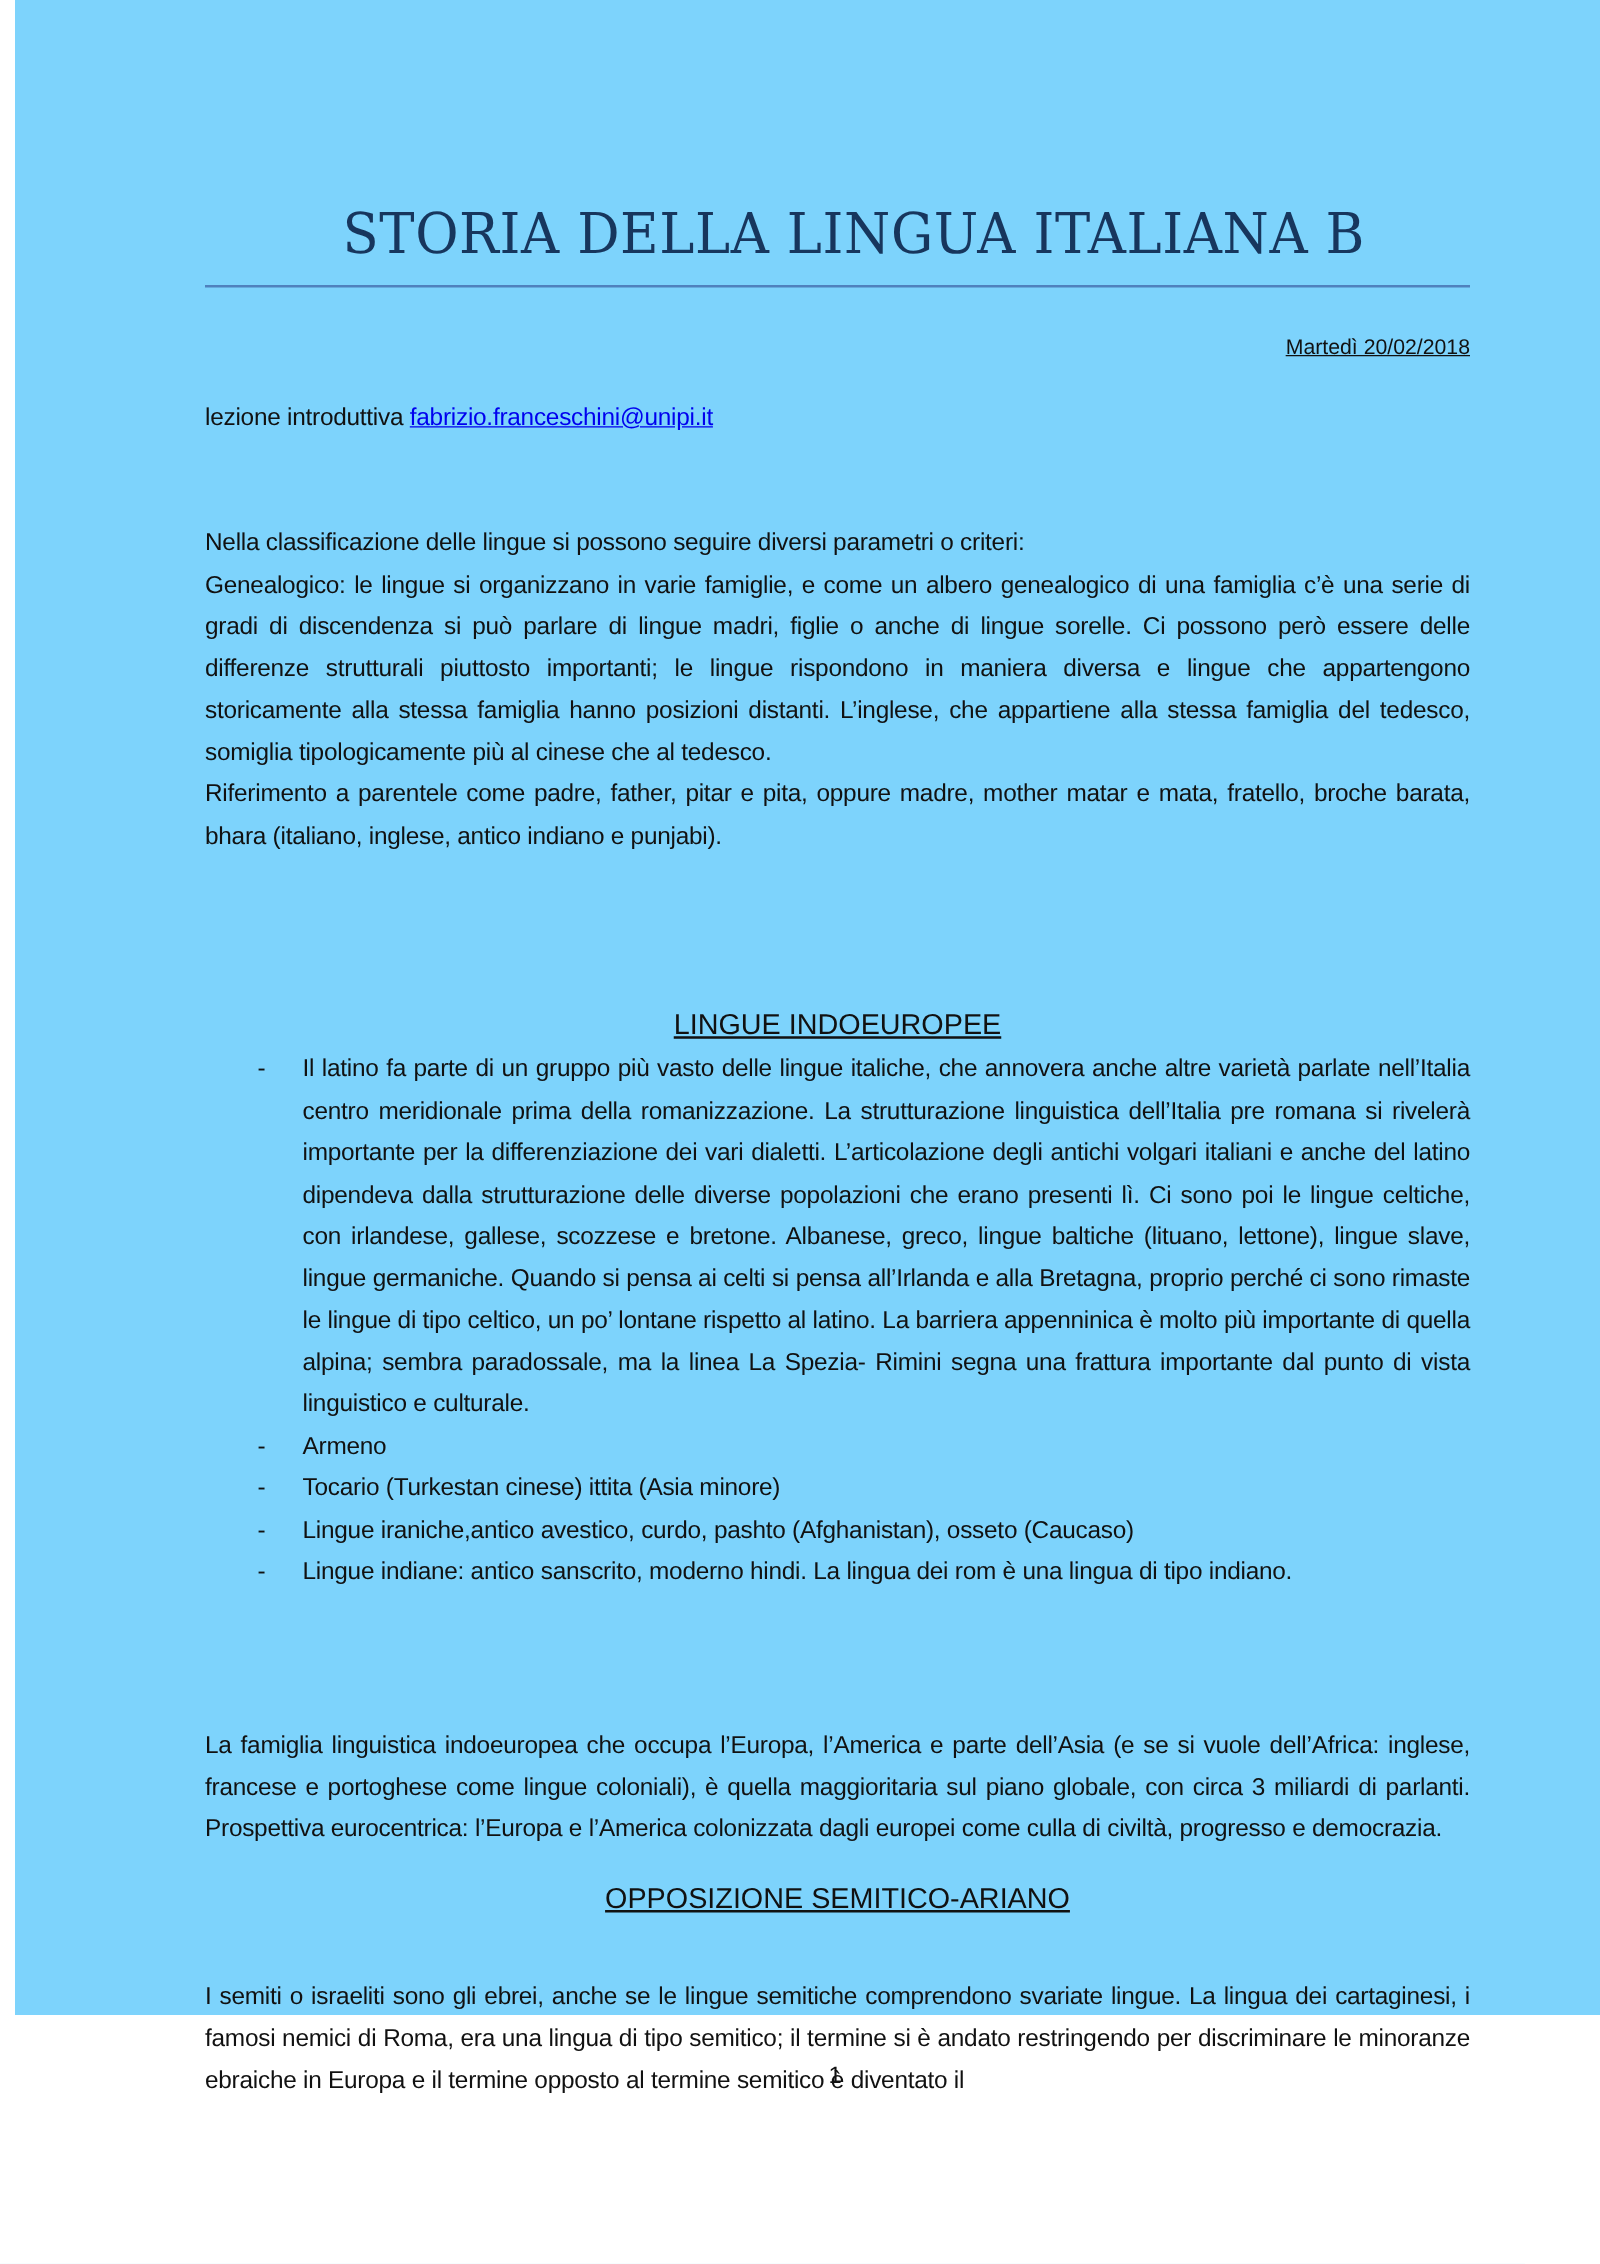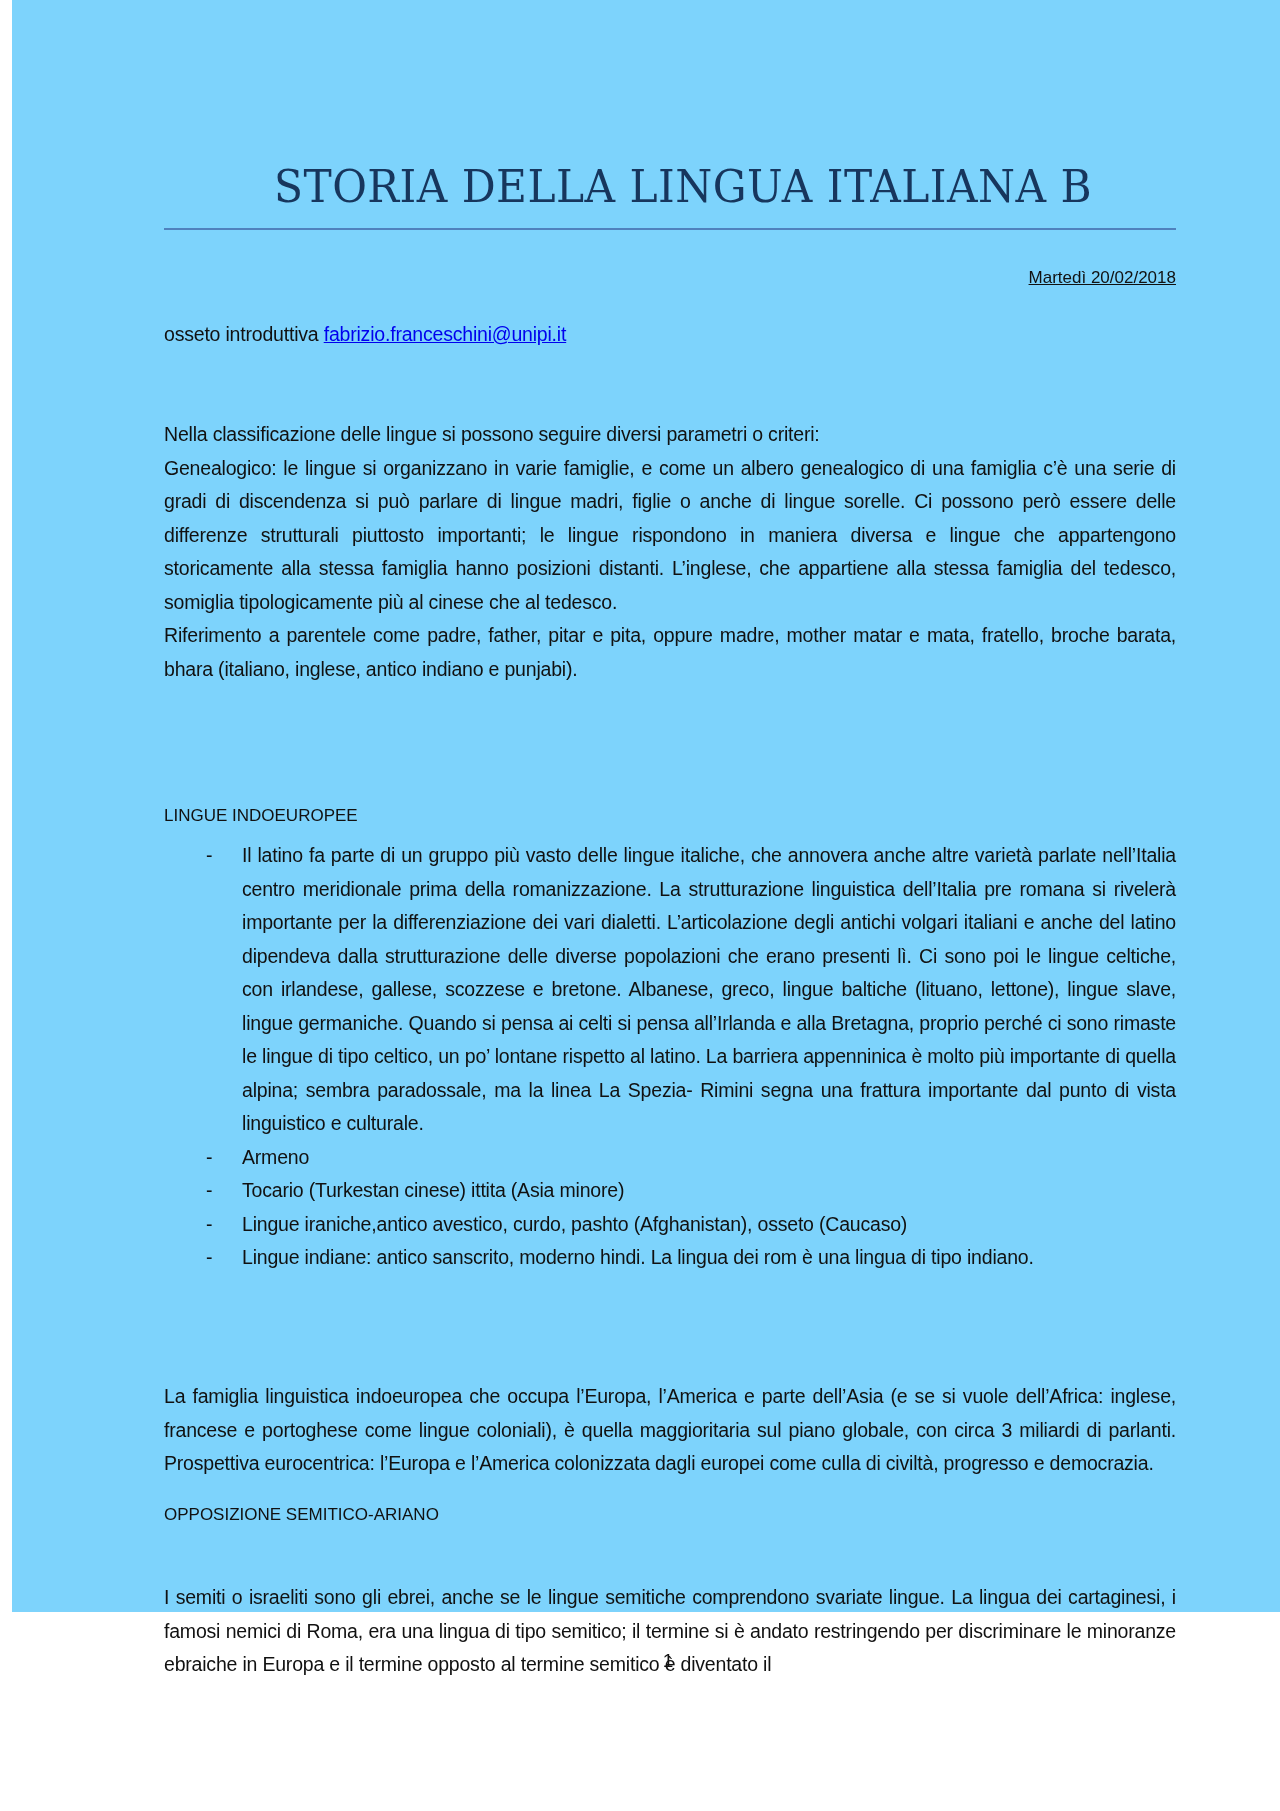--- a/index.html
+++ b/index.html
@@ -26,22 +26,23 @@
     .body-text {
       position: absolute; left: 152px; width: 1012px;
       font-size: 19.5px; line-height: 33.5px; letter-spacing: -0.2px;
     }
     .just { text-align: justify; margin-top: 44px; }
     .line-intro { top: 318px; }
     .email { color: #0000ee; text-decoration: underline; cursor: pointer; margin-top: 44px; }
     .p1 { top: 374px; }
     .p2 { top: 672px; }
     .section-heading {
-      position: absolute; left: 152px; width: 1012px; text-align: left;
-      font-size: 17px;
+      position: absolute; left: 152px; width: 1012px; text-align: center;
+      font-size: 23px;
+      text-decoration: underline;
     }
     .h1 { top: 806px; }
     .list { position: absolute; left: 152px; width: 1012px; top: 839px; font-size: 19.5px; line-height: 33.5px; letter-spacing: -0.2px; }
     .li { position: relative; padding-left: 78px; text-align: justify; }
     .li .dash { position: absolute; left: 42px; top: 0; }
     .p3 { top: 1336px; }
     .h2 { top: 1505px; }
     .p4 { top: 1537px; }
     .page-number {
       position: absolute; left: 0; width: 1312px; text-align: center; top: 1650px; font-size: 19px;
@@ -51,21 +52,21 @@
 </head>
 <body>
 
 <div class="page">
   <div class="title">STORIA DELLA LINGUA ITALIANA B</div>
   <div class="title-rule"></div>
 
   <div class="date">Martedì 20/02/2018</div>
 
   <div class="body-text line-intro">
-    <span>osseto introduttiva </span><a class="email">fabrizio.franceschini@unipi.it</a>
+    <span>lezione introduttiva </span><a class="email">fabrizio.franceschini@unipi.it</a>
   </div>
 
   <div class="body-text just p1">
     <p>Nella classificazione delle lingue si possono seguire diversi parametri o criteri:</p>
     <p style="text-align-last:left">Genealogico: le lingue si organizzano in varie famiglie, e come un albero genealogico di una famiglia c’è una serie di gradi di discendenza si può parlare di lingue madri, figlie o anche di lingue sorelle. Ci possono però essere delle differenze strutturali piuttosto importanti; le lingue rispondono in maniera diversa e lingue che appartengono storicamente alla stessa famiglia hanno posizioni distanti. L’inglese, che appartiene alla stessa famiglia del tedesco, somiglia tipologicamente più al cinese che al tedesco.</p>
     <p>Riferimento a parentele come padre, father, pitar e pita, oppure madre, mother matar e mata, fratello, broche barata, bhara (italiano, inglese, antico indiano e punjabi).</p>
   </div>
 
 
   <div class="section-heading h1">LINGUE INDOEUROPEE</div>

